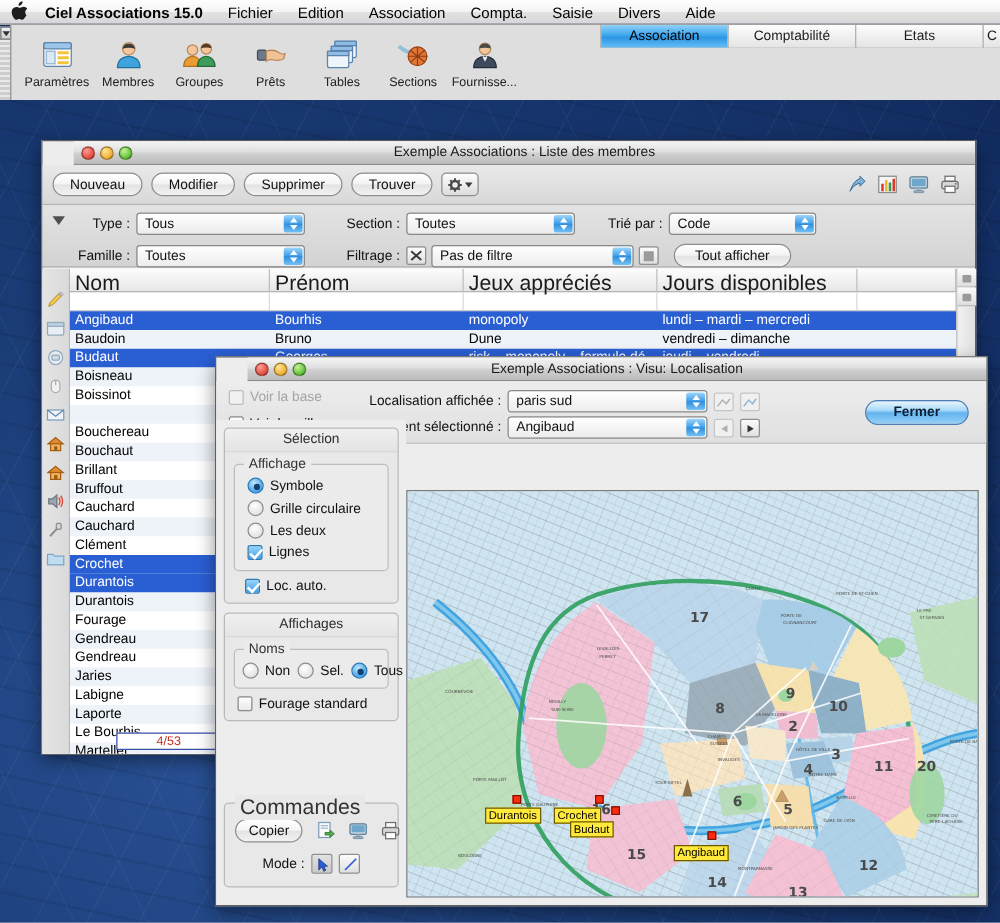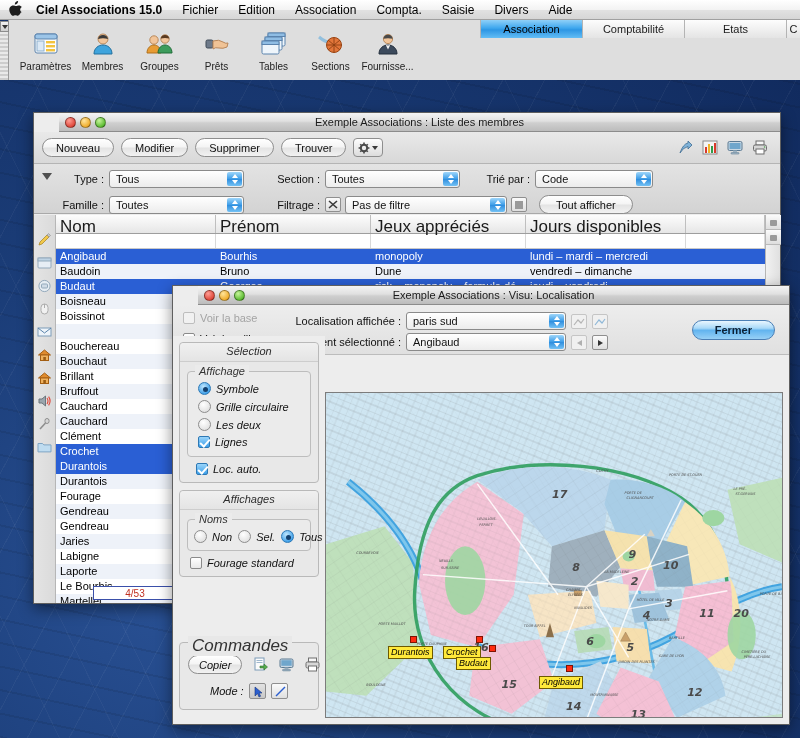--- a/index.html
+++ b/index.html
@@ -200,21 +200,21 @@
 
   .blue-btn {
     height:20px; padding:0 22px; border-radius:10px; border:1px solid #4b7fb5;
     background:linear-gradient(to bottom,#e9f6ff 0%,#a9d9f8 40%,#62b4ef 52%,#97d0f6 100%);
     font-size:11px; font-weight:bold; color:#0b2036; display:flex; align-items:center; justify-content:center;
   }
   .sq-btn { width:16px; height:15px; border:1px solid #8f8f8f; border-radius:2px;
             background:linear-gradient(to bottom,#fbfbfb,#dfdfdf); position:relative; }
   .sq-btn.dim { border-color:#c5c5c5; background:#f0f0f0; }
 
-  #loc-body { position:absolute; left:0; right:0; top:50px; bottom:0; display:flex;font-style:italic; }
+  #loc-body { position:absolute; left:0; right:0; top:50px; bottom:0; display:flex; }
   #loc-left { width:152px; padding:6px; background:#ededed; position:relative; }
   .group {
     border:1px solid #b9b9b9; border-radius:4px; background:#e8e8e8; position:relative;
     margin-bottom:6px; padding:12px 8px 8px 8px;
   }
   .group > .gtitle {
     position:absolute; top:-7px; left:0; right:0; text-align:center; font-size:17px; color:#333;
   }
   .group.boxed > .gtitle { left:8px; right:auto; background:#e8e8e8; padding:0 4px; text-align:left; }
   .panel {

